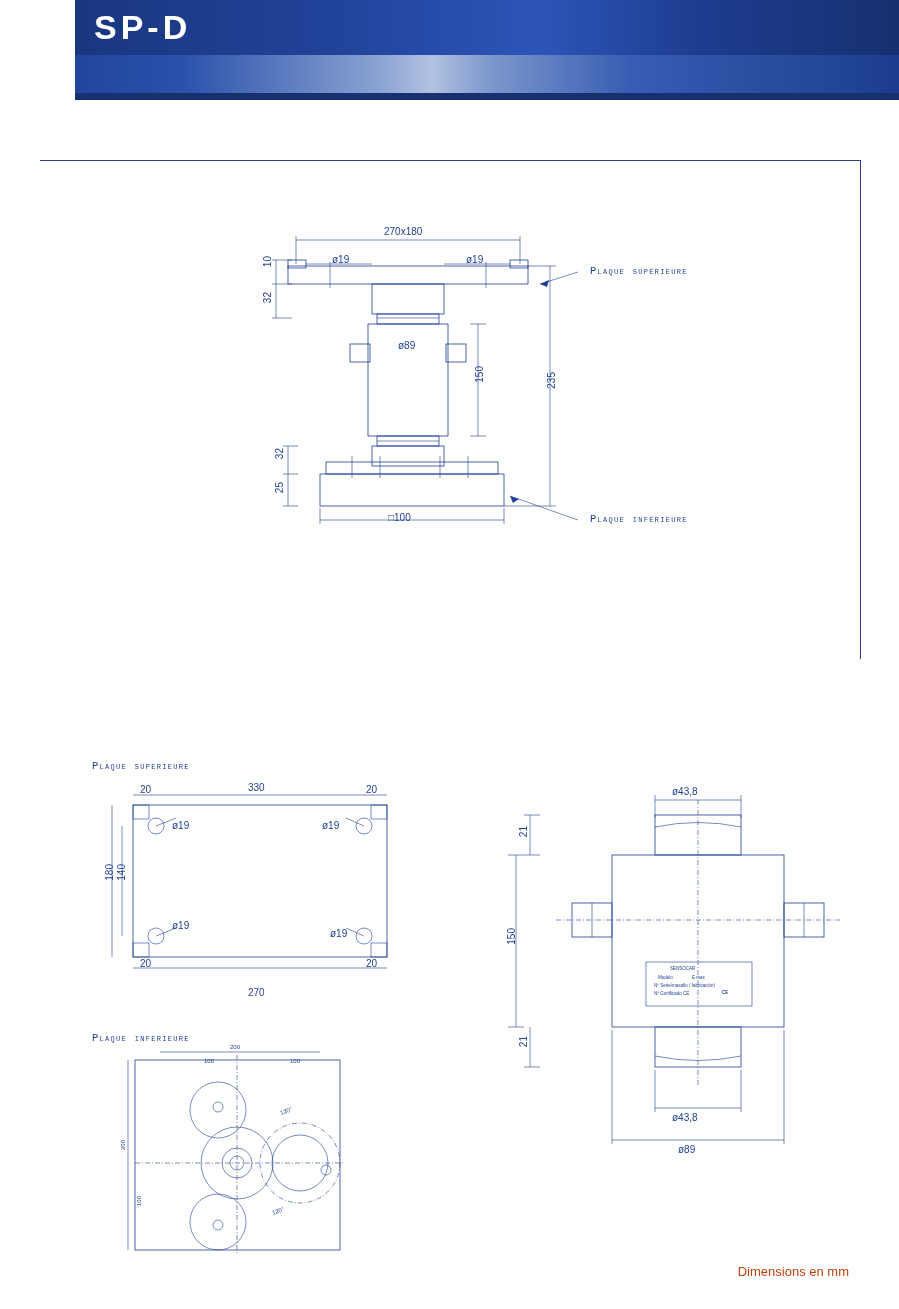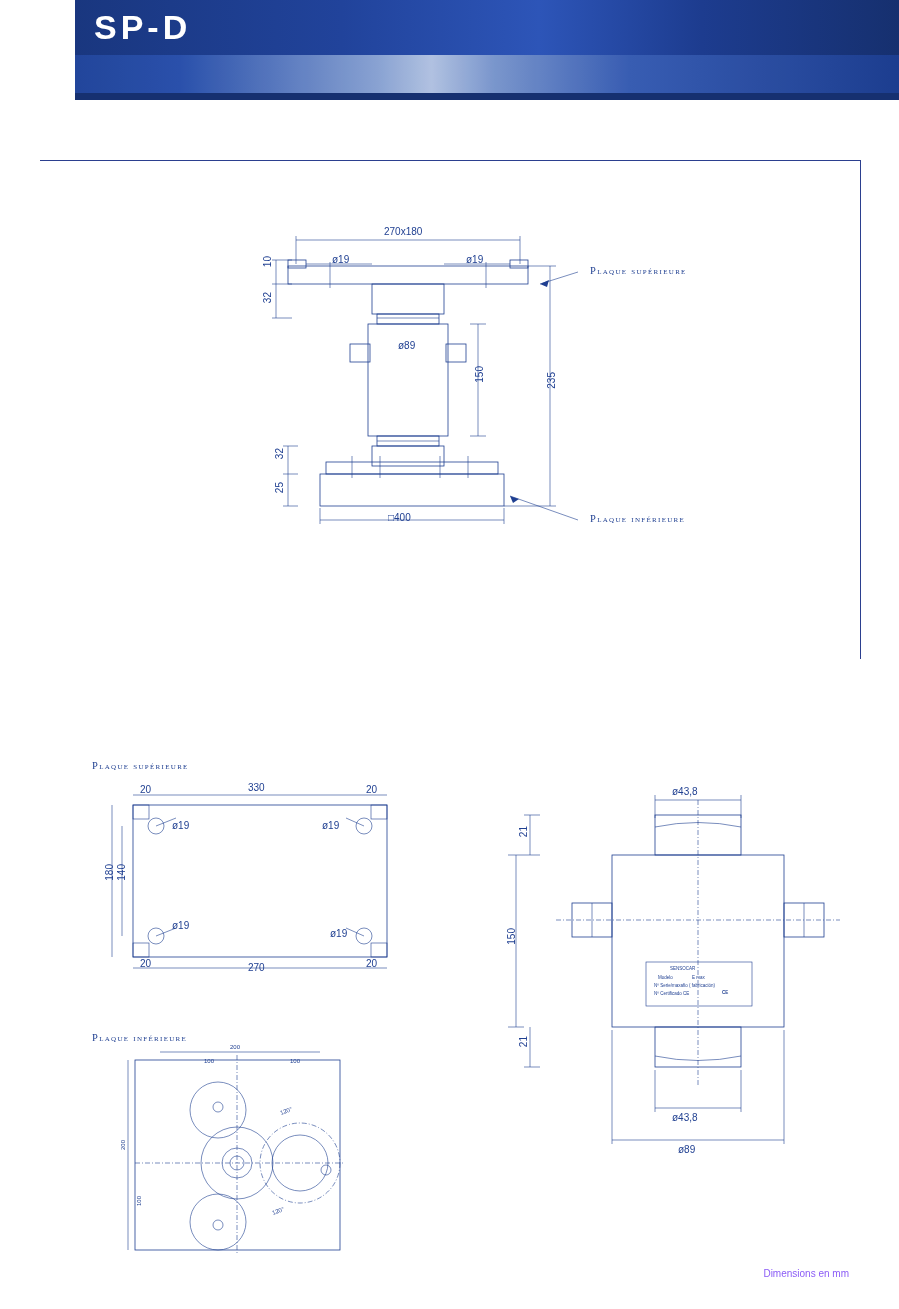--- a/index.html
+++ b/index.html
@@ -38,32 +38,32 @@
   .title-right{
     position:absolute;left:420px;top:12px;
     font-size:25px;font-weight:bold;color:#ffffff;letter-spacing:5px;
   }
   
   .frame{position:absolute;border:1px solid #2b3f8f;}
   .panel-top{left:40px;top:160px;width:820px;height:498px;border-top:1px solid #2b3f8f;border-right:1px solid #2b3f8f;border-bottom:none;border-left:none;}
 
   .lbl{
     position:absolute;color:#1f3f91;font-size:10.5px;letter-spacing:1.3px;
-    font-family:Liberation Serif, serif;white-space:nowrap;
+    font-family:Liberation Mono, monospace;white-space:nowrap;
   }
   .lbl-sc{font-variant:small-caps;}
   .dimtxt{
     position:absolute;color:#1f3f91;font-size:10px;white-space:nowrap;
     font-family:"Liberation Sans", sans-serif;
   }
   .dimtxt.v{writing-mode:vertical-rl;transform:rotate(180deg);}
   .tiny{font-size:6px;}
   .micro{font-size:4.5px;}
   .footer-note{
-    position:absolute;right:50px;bottom:30px;color:#8b5cf6;font-size:10px;
+    position:absolute;right:50px;bottom:30px;color:#c2410c;font-size:13px;
   }
   svg{position:absolute;left:0;top:0;overflow:visible;}
   .drw{stroke:#1f3f91;fill:none;stroke-width:0.8;}
   .drw-thin{stroke:#1f3f91;fill:none;stroke-width:0.6;}
   .drw-dash{stroke:#1f3f91;fill:none;stroke-width:0.6;stroke-dasharray:5 2 1 2;}
 </style>
 </head>
 <body>
 
 <div class="header">
@@ -223,29 +223,29 @@
 <div class="dimtxt" style="left:384px;top:226px;">270x180</div>
 <div class="dimtxt" style="left:332px;top:254px;">ø19</div>
 <div class="dimtxt" style="left:466px;top:254px;">ø19</div>
 <div class="dimtxt v" style="left:262px;top:256px;">10</div>
 <div class="dimtxt v" style="left:262px;top:292px;">32</div>
 <div class="dimtxt" style="left:398px;top:340px;">ø89</div>
 <div class="dimtxt v" style="left:474px;top:366px;">150</div>
 <div class="dimtxt v" style="left:546px;top:372px;">235</div>
 <div class="dimtxt v" style="left:274px;top:448px;">32</div>
 <div class="dimtxt v" style="left:274px;top:482px;">25</div>
-<div class="dimtxt" style="left:388px;top:512px;">□400</div>
+<div class="dimtxt" style="left:388px;top:512px;">□100</div>
 <div class="lbl lbl-sc" style="left:590px;top:265px;">Plaque supérieure</div>
 <div class="lbl lbl-sc" style="left:590px;top:513px;">Plaque inférieure</div>
 
 <div class="lbl lbl-sc" style="left:92px;top:760px;">Plaque supérieure</div>
 <div class="dimtxt" style="left:140px;top:784px;">20</div>
 <div class="dimtxt" style="left:366px;top:784px;">20</div>
 <div class="dimtxt" style="left:248px;top:782px;">330</div>
-<div class="dimtxt" style="left:248px;top:962px;">270</div>
+<div class="dimtxt" style="left:248px;top:987px;">270</div>
 <div class="dimtxt" style="left:140px;top:958px;">20</div>
 <div class="dimtxt" style="left:366px;top:958px;">20</div>
 <div class="dimtxt v" style="left:116px;top:864px;">140</div>
 <div class="dimtxt v" style="left:104px;top:864px;">180</div>
 <div class="dimtxt" style="left:172px;top:820px;">ø19</div>
 <div class="dimtxt" style="left:322px;top:820px;">ø19</div>
 <div class="dimtxt" style="left:172px;top:920px;">ø19</div>
 <div class="dimtxt" style="left:330px;top:928px;">ø19</div>
 
 <div class="lbl lbl-sc" style="left:92px;top:1032px;">Plaque inférieure</div>

